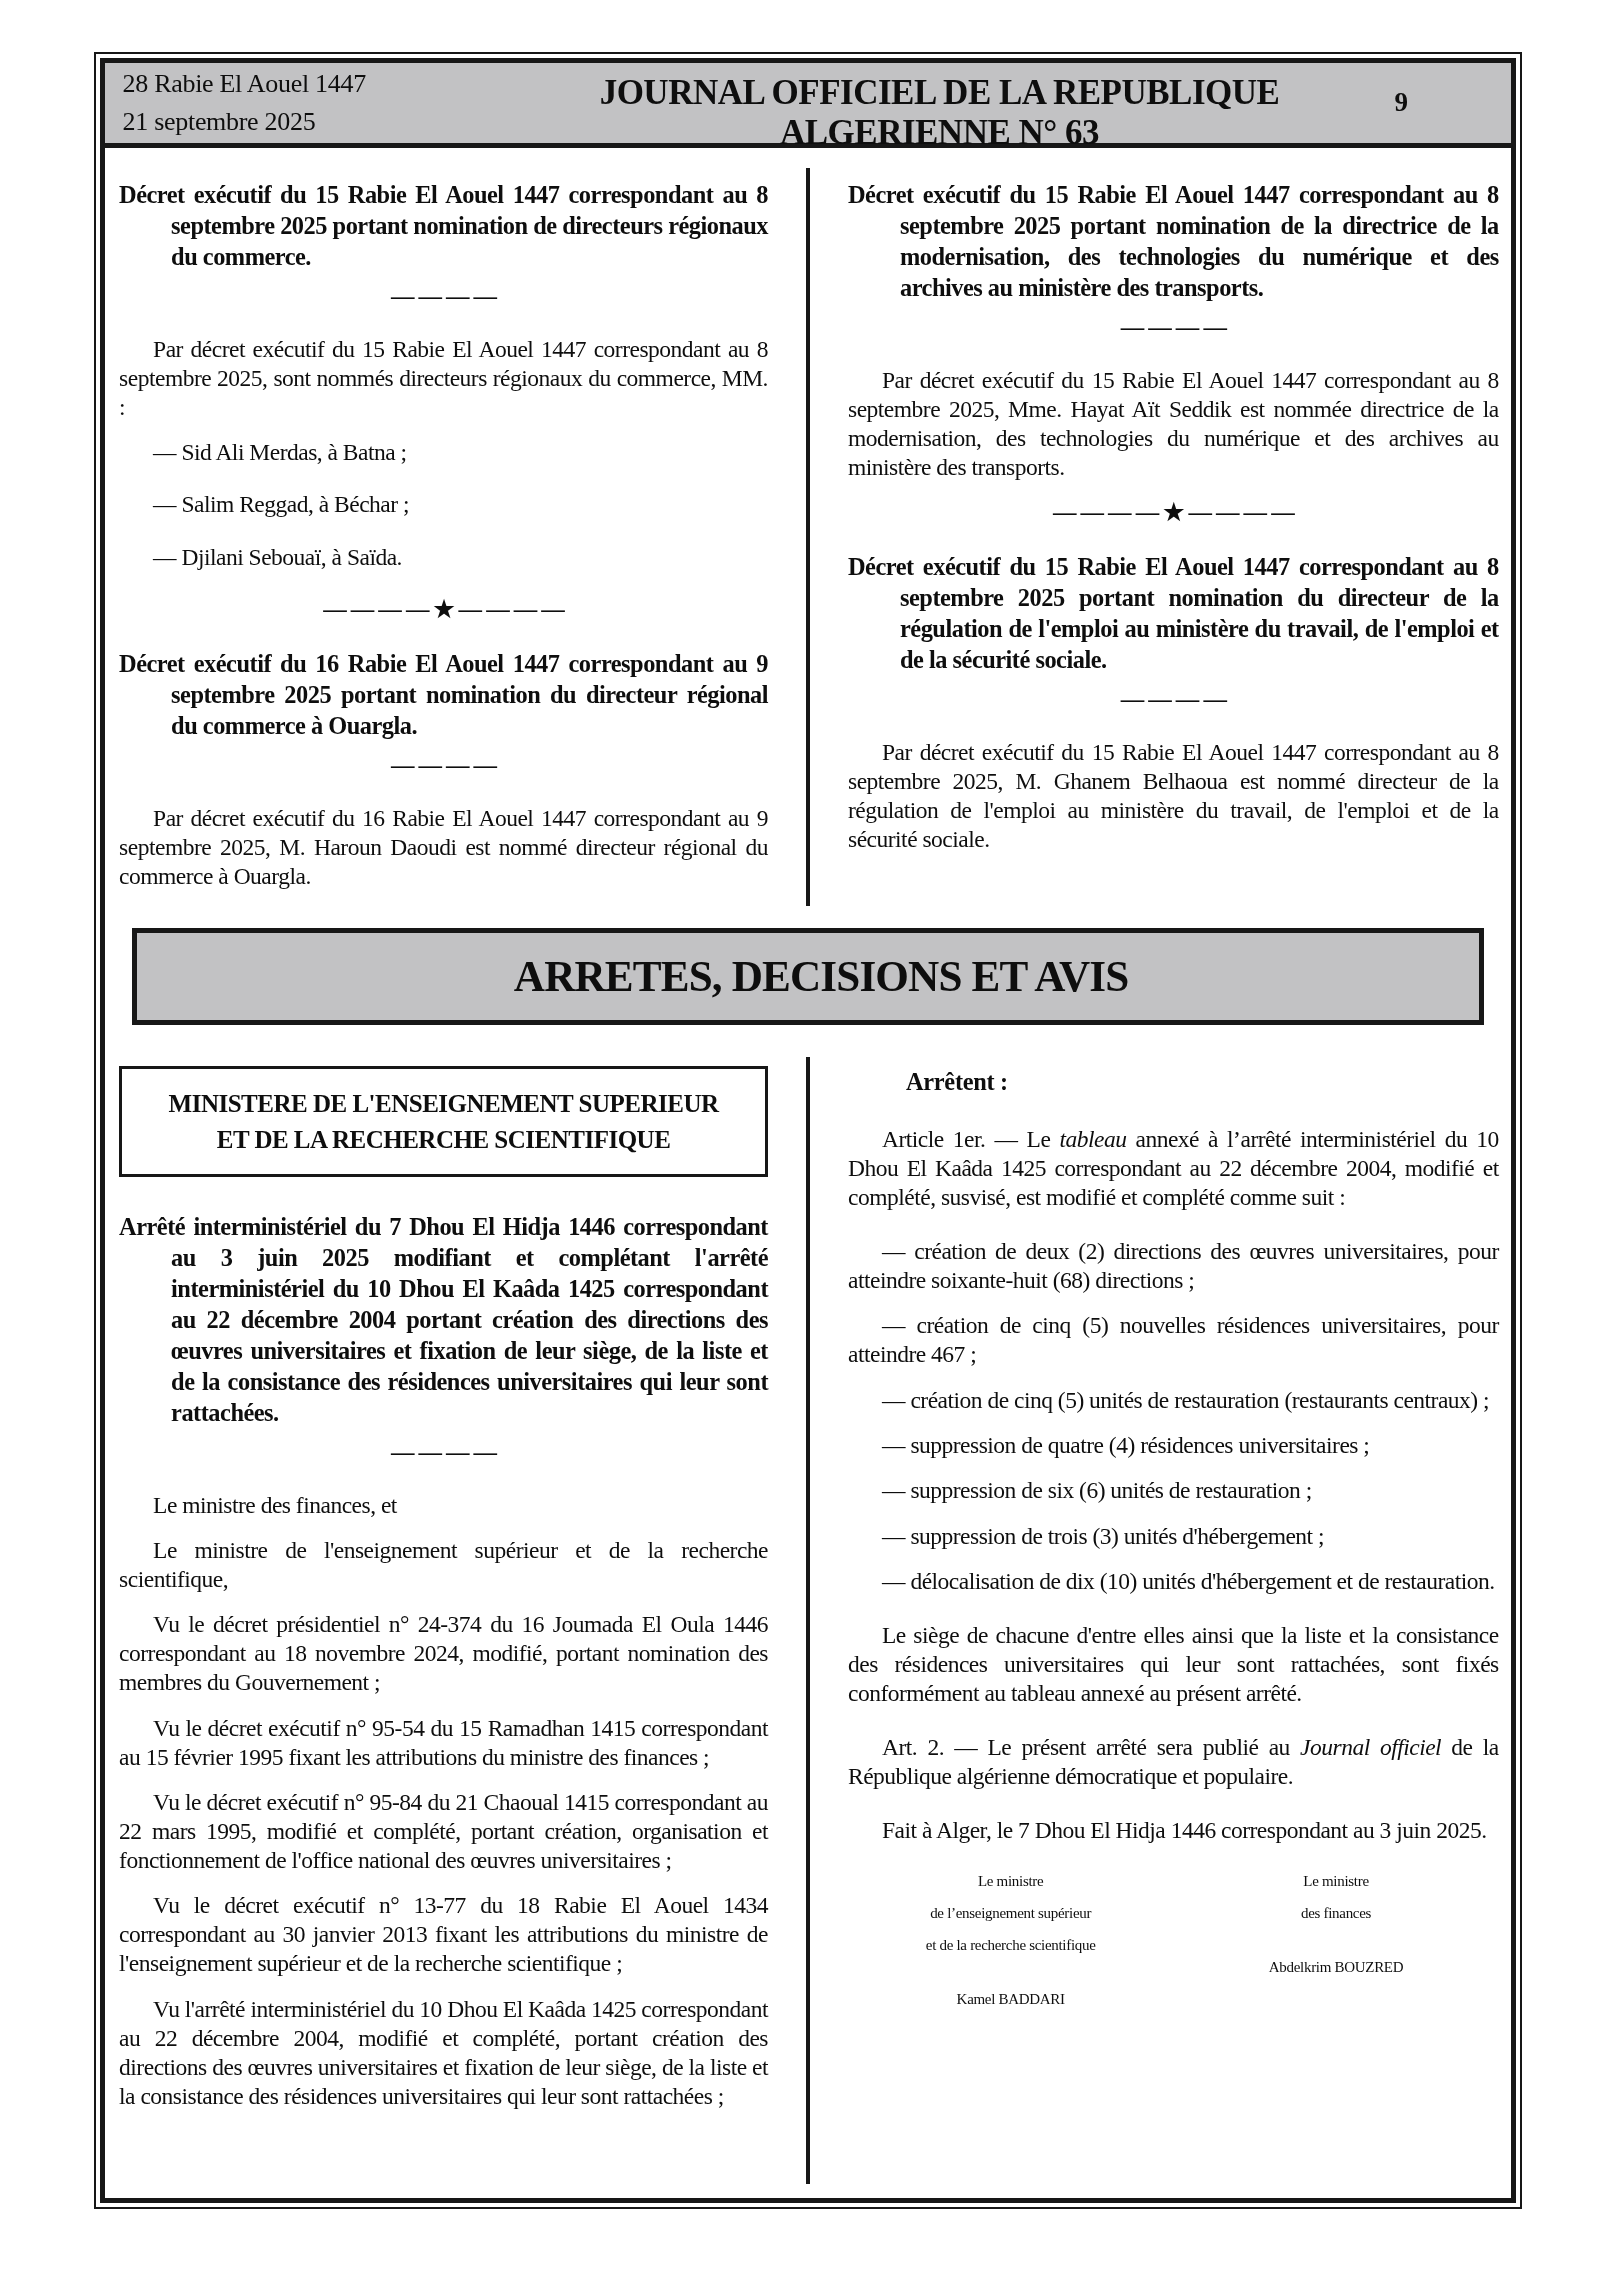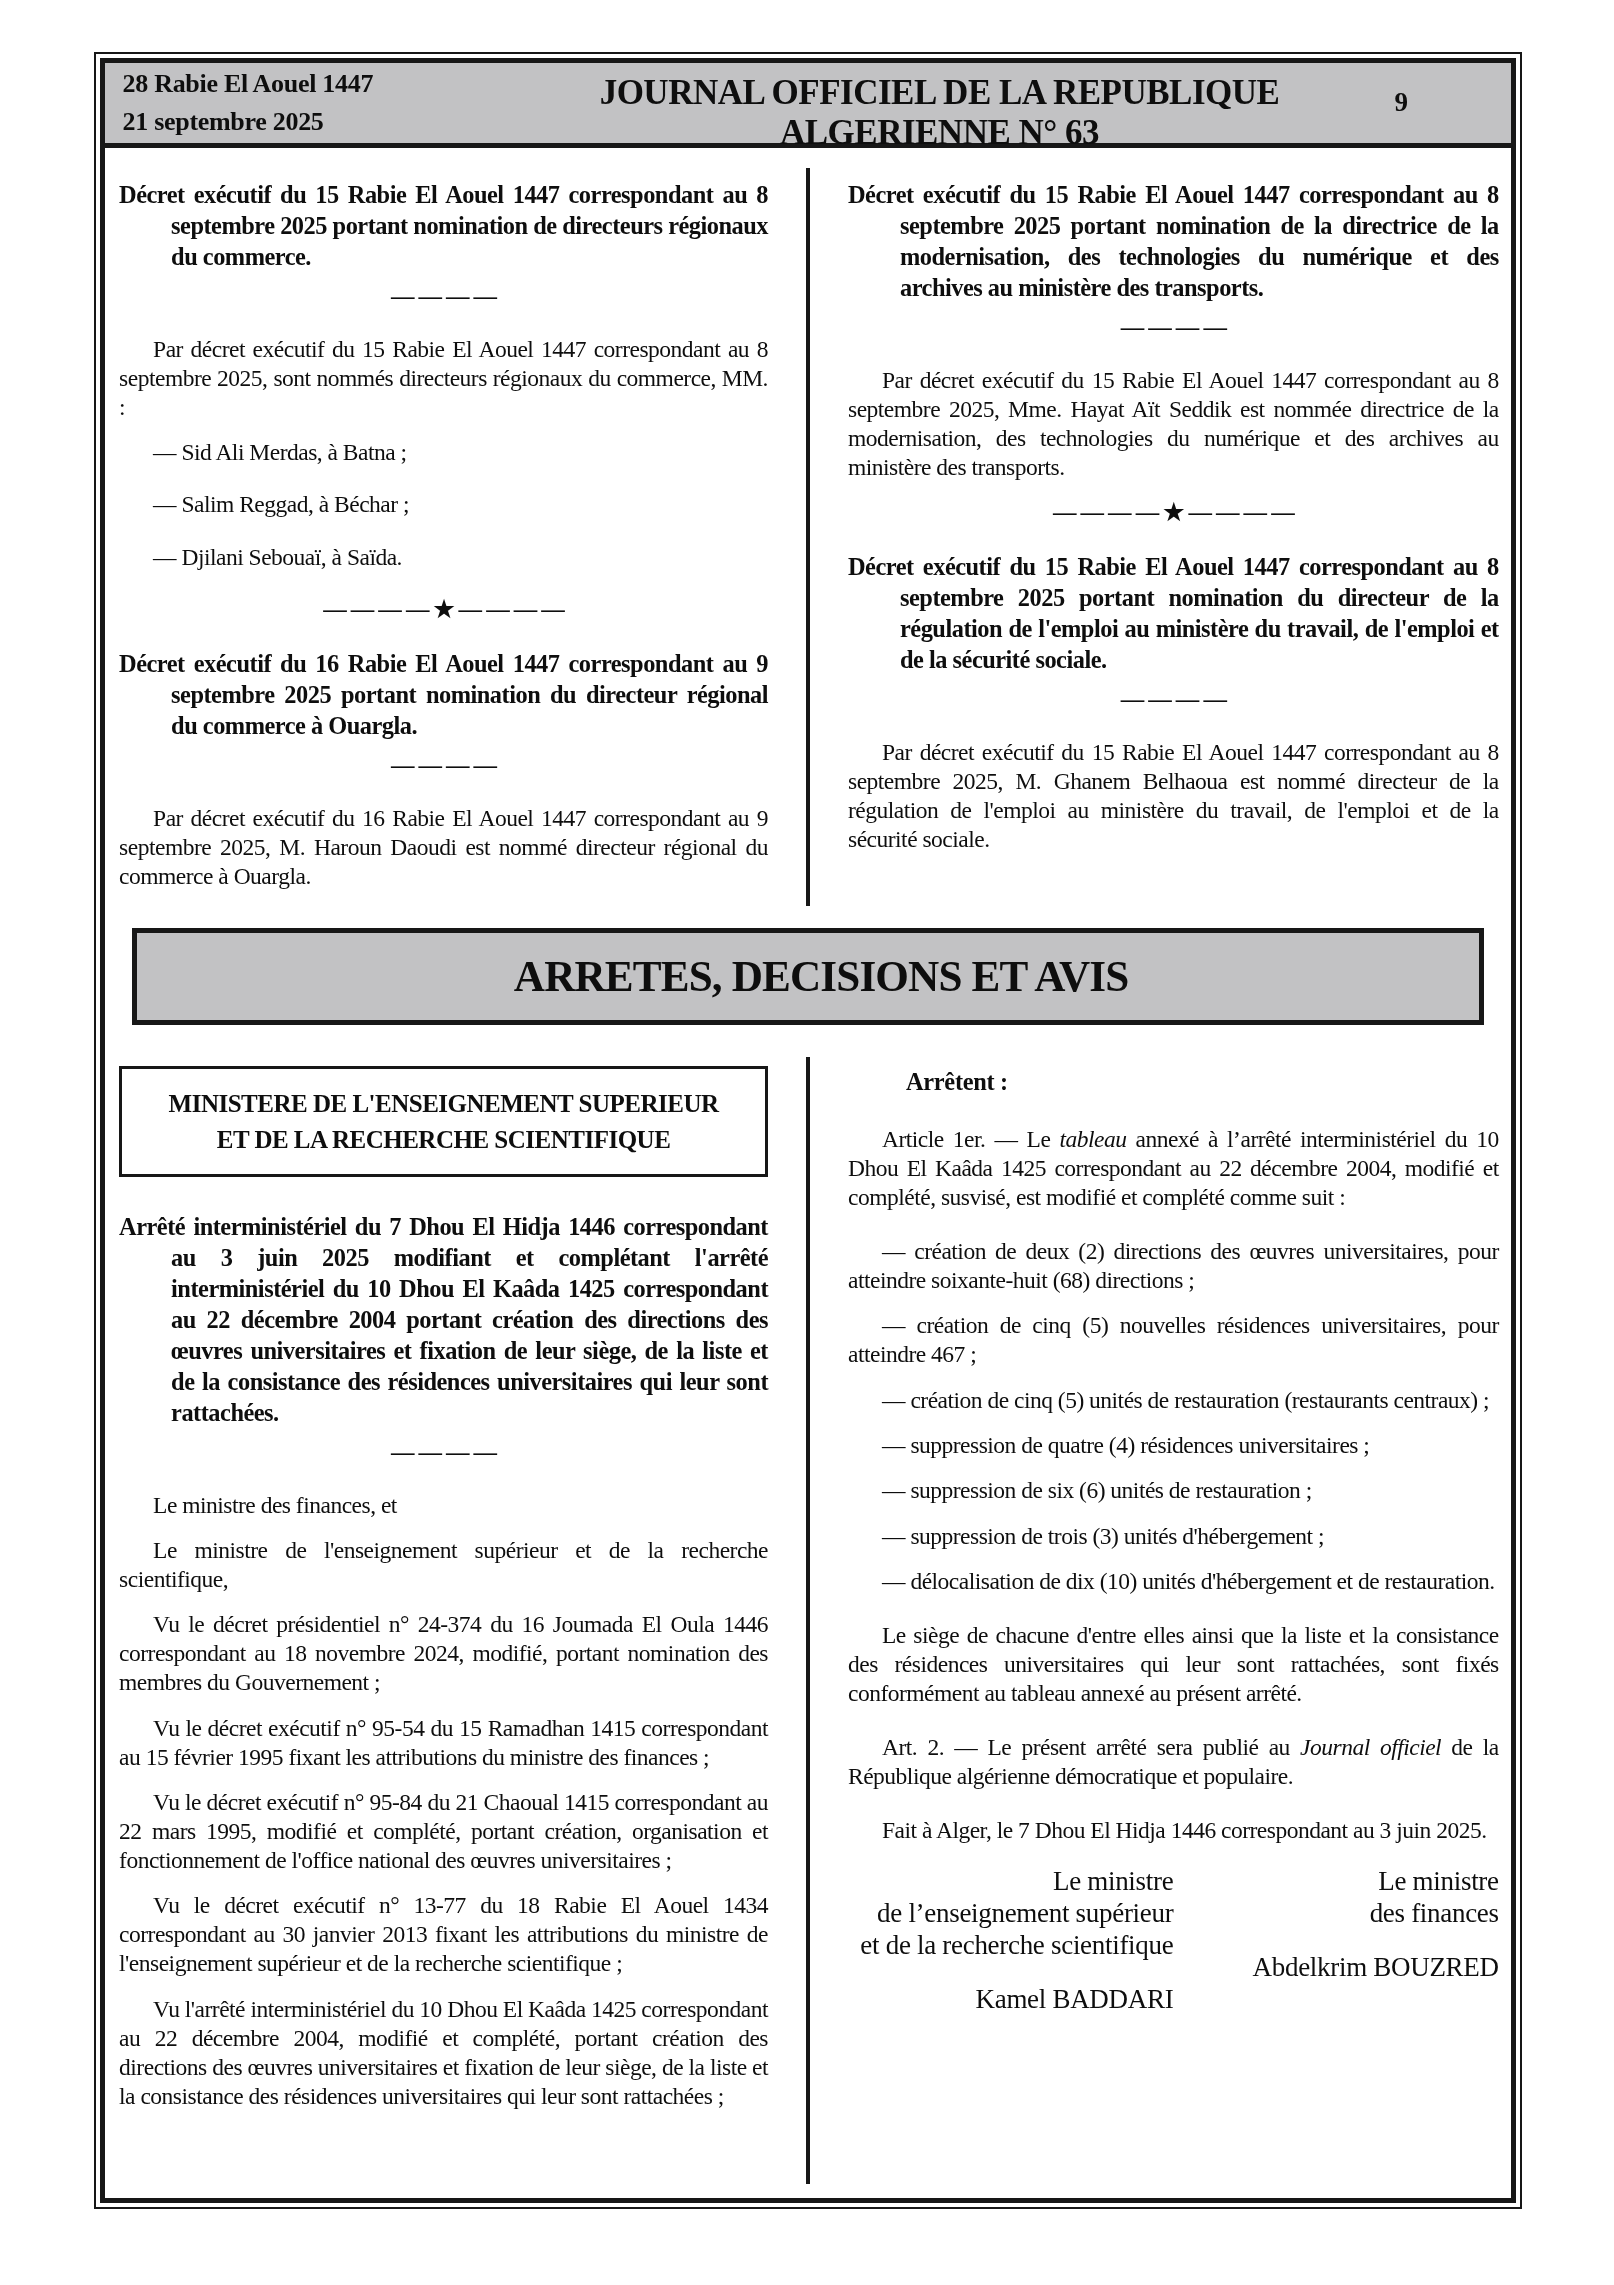--- a/index.html
+++ b/index.html
@@ -15,21 +15,21 @@
   }
   .frame-inner{
     border:5.4px solid #171717;height:100%;box-sizing:border-box;
     display:flex;flex-direction:column;overflow:hidden;background:#fff;
   }
   
   .masthead{
     background:#c2c2c4;border-bottom:5.4px solid #171717;
     height:80px;flex:0 0 80px;display:flex;align-items:center;box-sizing:content-box;
   }
-  .dates{width:362px;padding-left:18px;font-weight:bold;font-size:26px;line-height:38px;letter-spacing:-0.3px;}
+  .dates{width:362px;padding-left:18px;font-weight:normal;font-size:26px;line-height:38px;letter-spacing:-0.3px;}
   .journal-title{flex:1;text-align:center;font-weight:bold;font-size:35px;letter-spacing:-0.5px;margin-top:20px;}
   .page-num{width:81px;text-align:left;padding-right:36px;font-weight:bold;font-size:27px;}
   
   main{flex:1;display:flex;flex-direction:column;}
   .cols{display:flex;position:relative;}
   .cols::before{
     content:"";position:absolute;left:50%;margin-left:-1.8px;width:3.6px;background:#171717;
   }
   .top-section{padding-top:31px;justify-content:space-between;}
   .top-section::before{top:20px;bottom:1.8px;}
@@ -59,21 +59,21 @@
     height:87px;display:flex;align-items:center;justify-content:center;flex:0 0 auto;padding-left:26px;
   }
   .banner span{font-weight:bold;font-size:45px;letter-spacing:-0.9px;transform:scaleX(.96);}
   
   .ministry-box{
     border:3.6px solid #171717;text-align:center;font-weight:bold;font-size:25px;
     line-height:36px;padding:16.3px 5.4px;margin:1.8px 0 34px;letter-spacing:-0.5px;
   }
   .arretent{font-weight:bold;font-size:24.4px;margin:3.6px 0 29px;text-indent:58px;letter-spacing:-0.3px;}
   .signatures{display:flex;margin-top:20px;}
-  .sig{width:50%;text-align:right;font-size:27px;line-height:32px;letter-spacing:-0.3px;}
+  .sig{width:50%;text-align:center;font-size:15px;line-height:32px;letter-spacing:-0.3px;}
   .sig-name{margin-top:22px;}
   i{font-style:italic;}
 </style>
 </head>
 <body>
 
 <div class="page">
   <div class="frame-outer">
     <div class="frame-inner">
 

